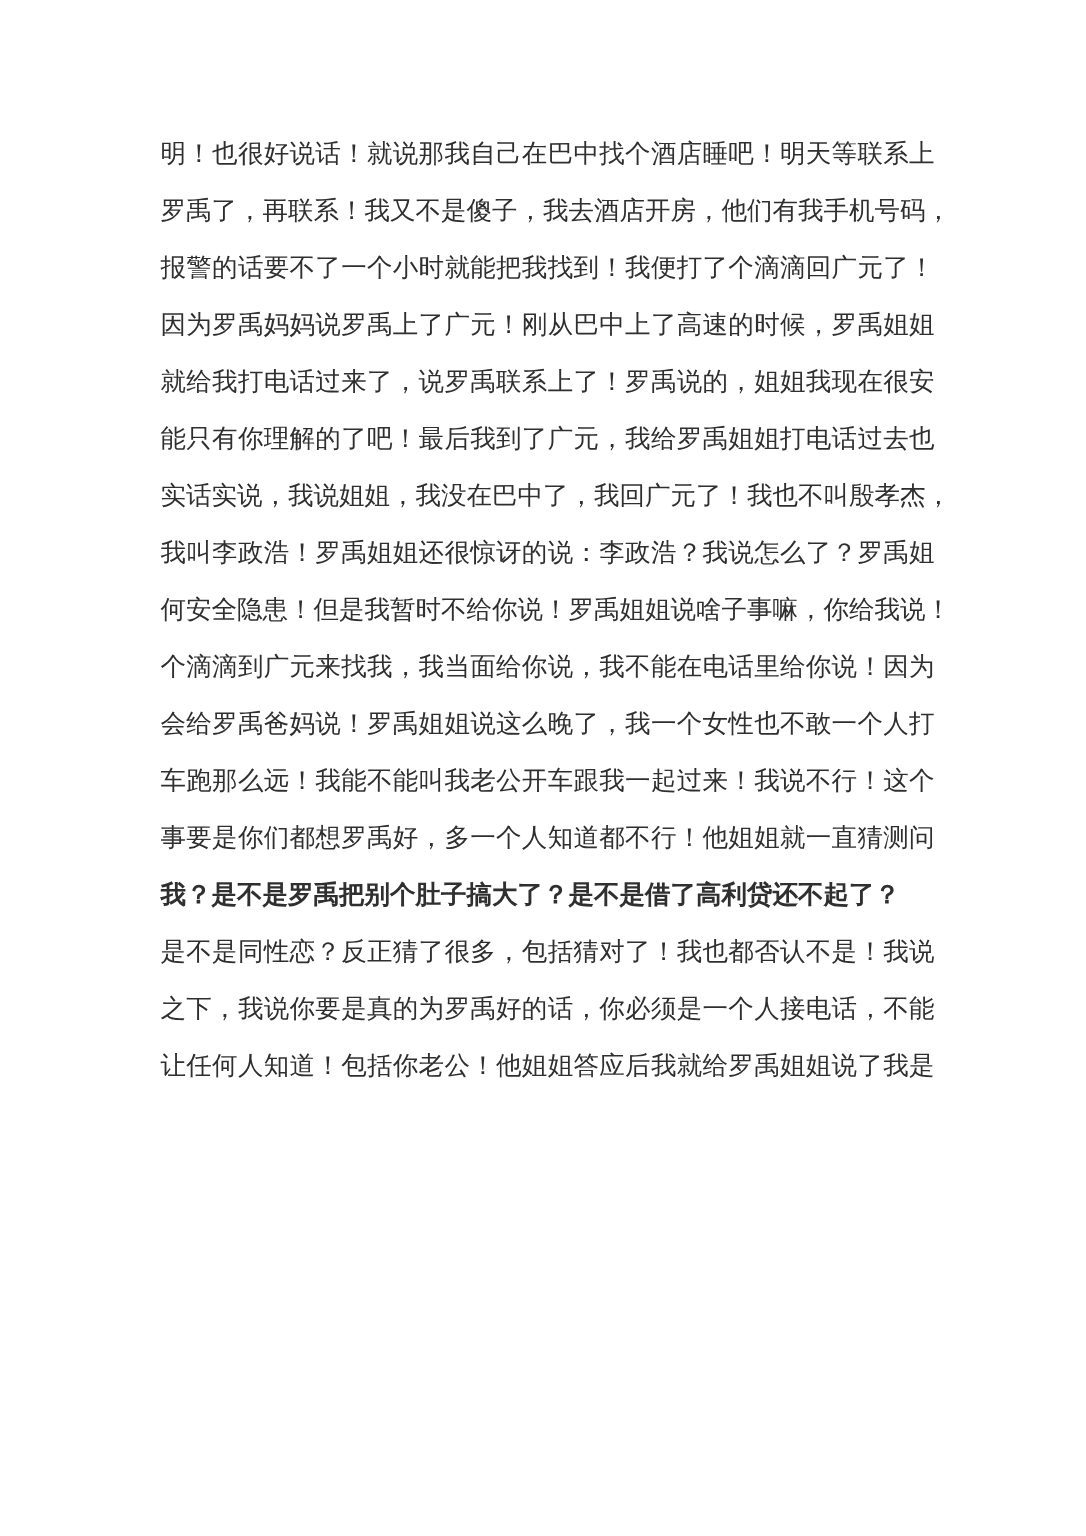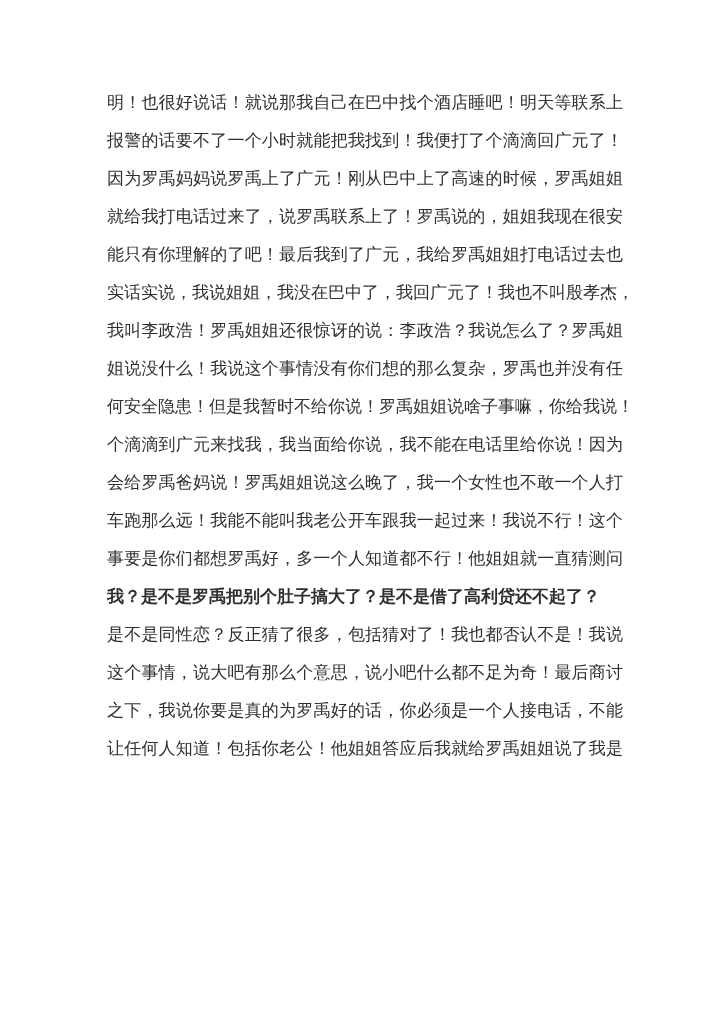--- a/index.html
+++ b/index.html
@@ -39,31 +39,30 @@
     text-align-last: left;
     font-weight: bold;
   }
 </style>
 </head>
 <body>
 
 <div class="page">
   <div class="doc">
     <div class="text-line">明！也很好说话！就说那我自己在巴中找个酒店睡吧！明天等联系上</div>
+    <div class="text-line">罗禹了，再联系！我又不是傻子，我去酒店开房，他们有我手机号码，</div>
     <div class="text-line">报警的话要不了一个小时就能把我找到！我便打了个滴滴回广元了！</div>
     <div class="text-line">因为罗禹妈妈说罗禹上了广元！刚从巴中上了高速的时候，罗禹姐姐</div>
     <div class="text-line">就给我打电话过来了，说罗禹联系上了！罗禹说的，姐姐我现在很安</div>
     <div class="text-line">能只有你理解的了吧！最后我到了广元，我给罗禹姐姐打电话过去也</div>
     <div class="text-line">实话实说，我说姐姐，我没在巴中了，我回广元了！我也不叫殷孝杰，</div>
     <div class="text-line">我叫李政浩！罗禹姐姐还很惊讶的说：李政浩？我说怎么了？罗禹姐</div>
-    <div class="text-line">姐说没什么！我说这个事情没有你们想的那么复杂，罗禹也并没有任</div>
     <div class="text-line">何安全隐患！但是我暂时不给你说！罗禹姐姐说啥子事嘛，你给我说！</div>
     <div class="text-line">个滴滴到广元来找我，我当面给你说，我不能在电话里给你说！因为</div>
     <div class="text-line">会给罗禹爸妈说！罗禹姐姐说这么晚了，我一个女性也不敢一个人打</div>
     <div class="text-line">车跑那么远！我能不能叫我老公开车跟我一起过来！我说不行！这个</div>
     <div class="text-line">事要是你们都想罗禹好，多一个人知道都不行！他姐姐就一直猜测问</div>
     <div class="text-line short">我？是不是罗禹把别个肚子搞大了？是不是借了高利贷还不起了？</div>
     <div class="text-line">是不是同性恋？反正猜了很多，包括猜对了！我也都否认不是！我说</div>
-    <div class="text-line">这个事情，说大吧有那么个意思，说小吧什么都不足为奇！最后商讨</div>
     <div class="text-line">之下，我说你要是真的为罗禹好的话，你必须是一个人接电话，不能</div>
     <div class="text-line">让任何人知道！包括你老公！他姐姐答应后我就给罗禹姐姐说了我是</div>
   </div>
 </div>
 
 </body></html>

